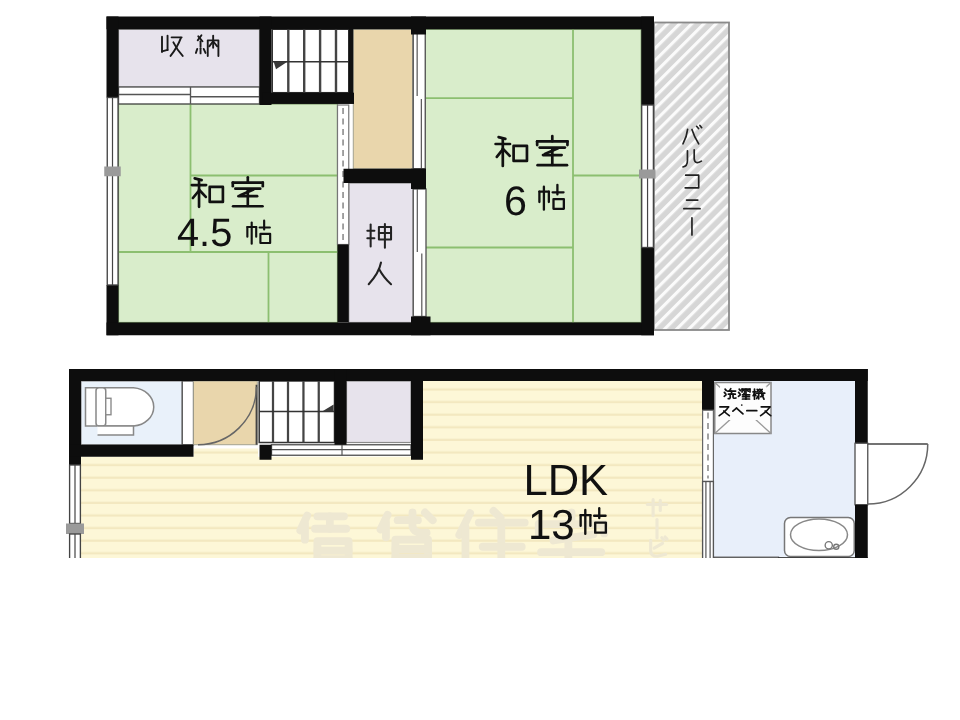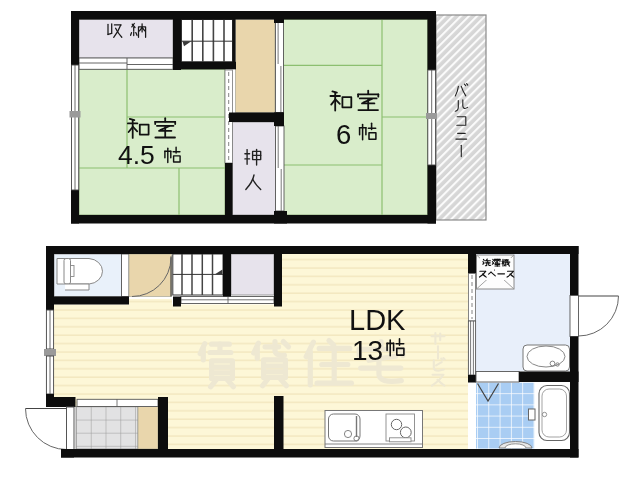--- a/index.html
+++ b/index.html
@@ -1,15 +1,15 @@
 <!DOCTYPE html>
 <html><head><meta charset="utf-8"><title>floorplan</title>
 <style>
 html,body{margin:0;padding:0;background:#ffffff;font-family:"Liberation Sans",sans-serif;}
-#plan{position:relative;width:640px;height:480px;overflow:hidden;}
+#plan{position:relative;width:640px;height:372px;overflow:hidden;}
 svg{display:block;}
 </style></head>
 <body>
 <div id="plan">
 <svg width="640" height="480" viewBox="0 0 640 480" xmlns="http://www.w3.org/2000/svg">
 
 <defs>
 <pattern id="ldk" width="8" height="8.4" patternUnits="userSpaceOnUse">
  <rect width="8" height="8.4" fill="#fdf7d7"></rect>
  <rect y="6.9" width="8" height="1.5" fill="#f3e8c0"></rect>

